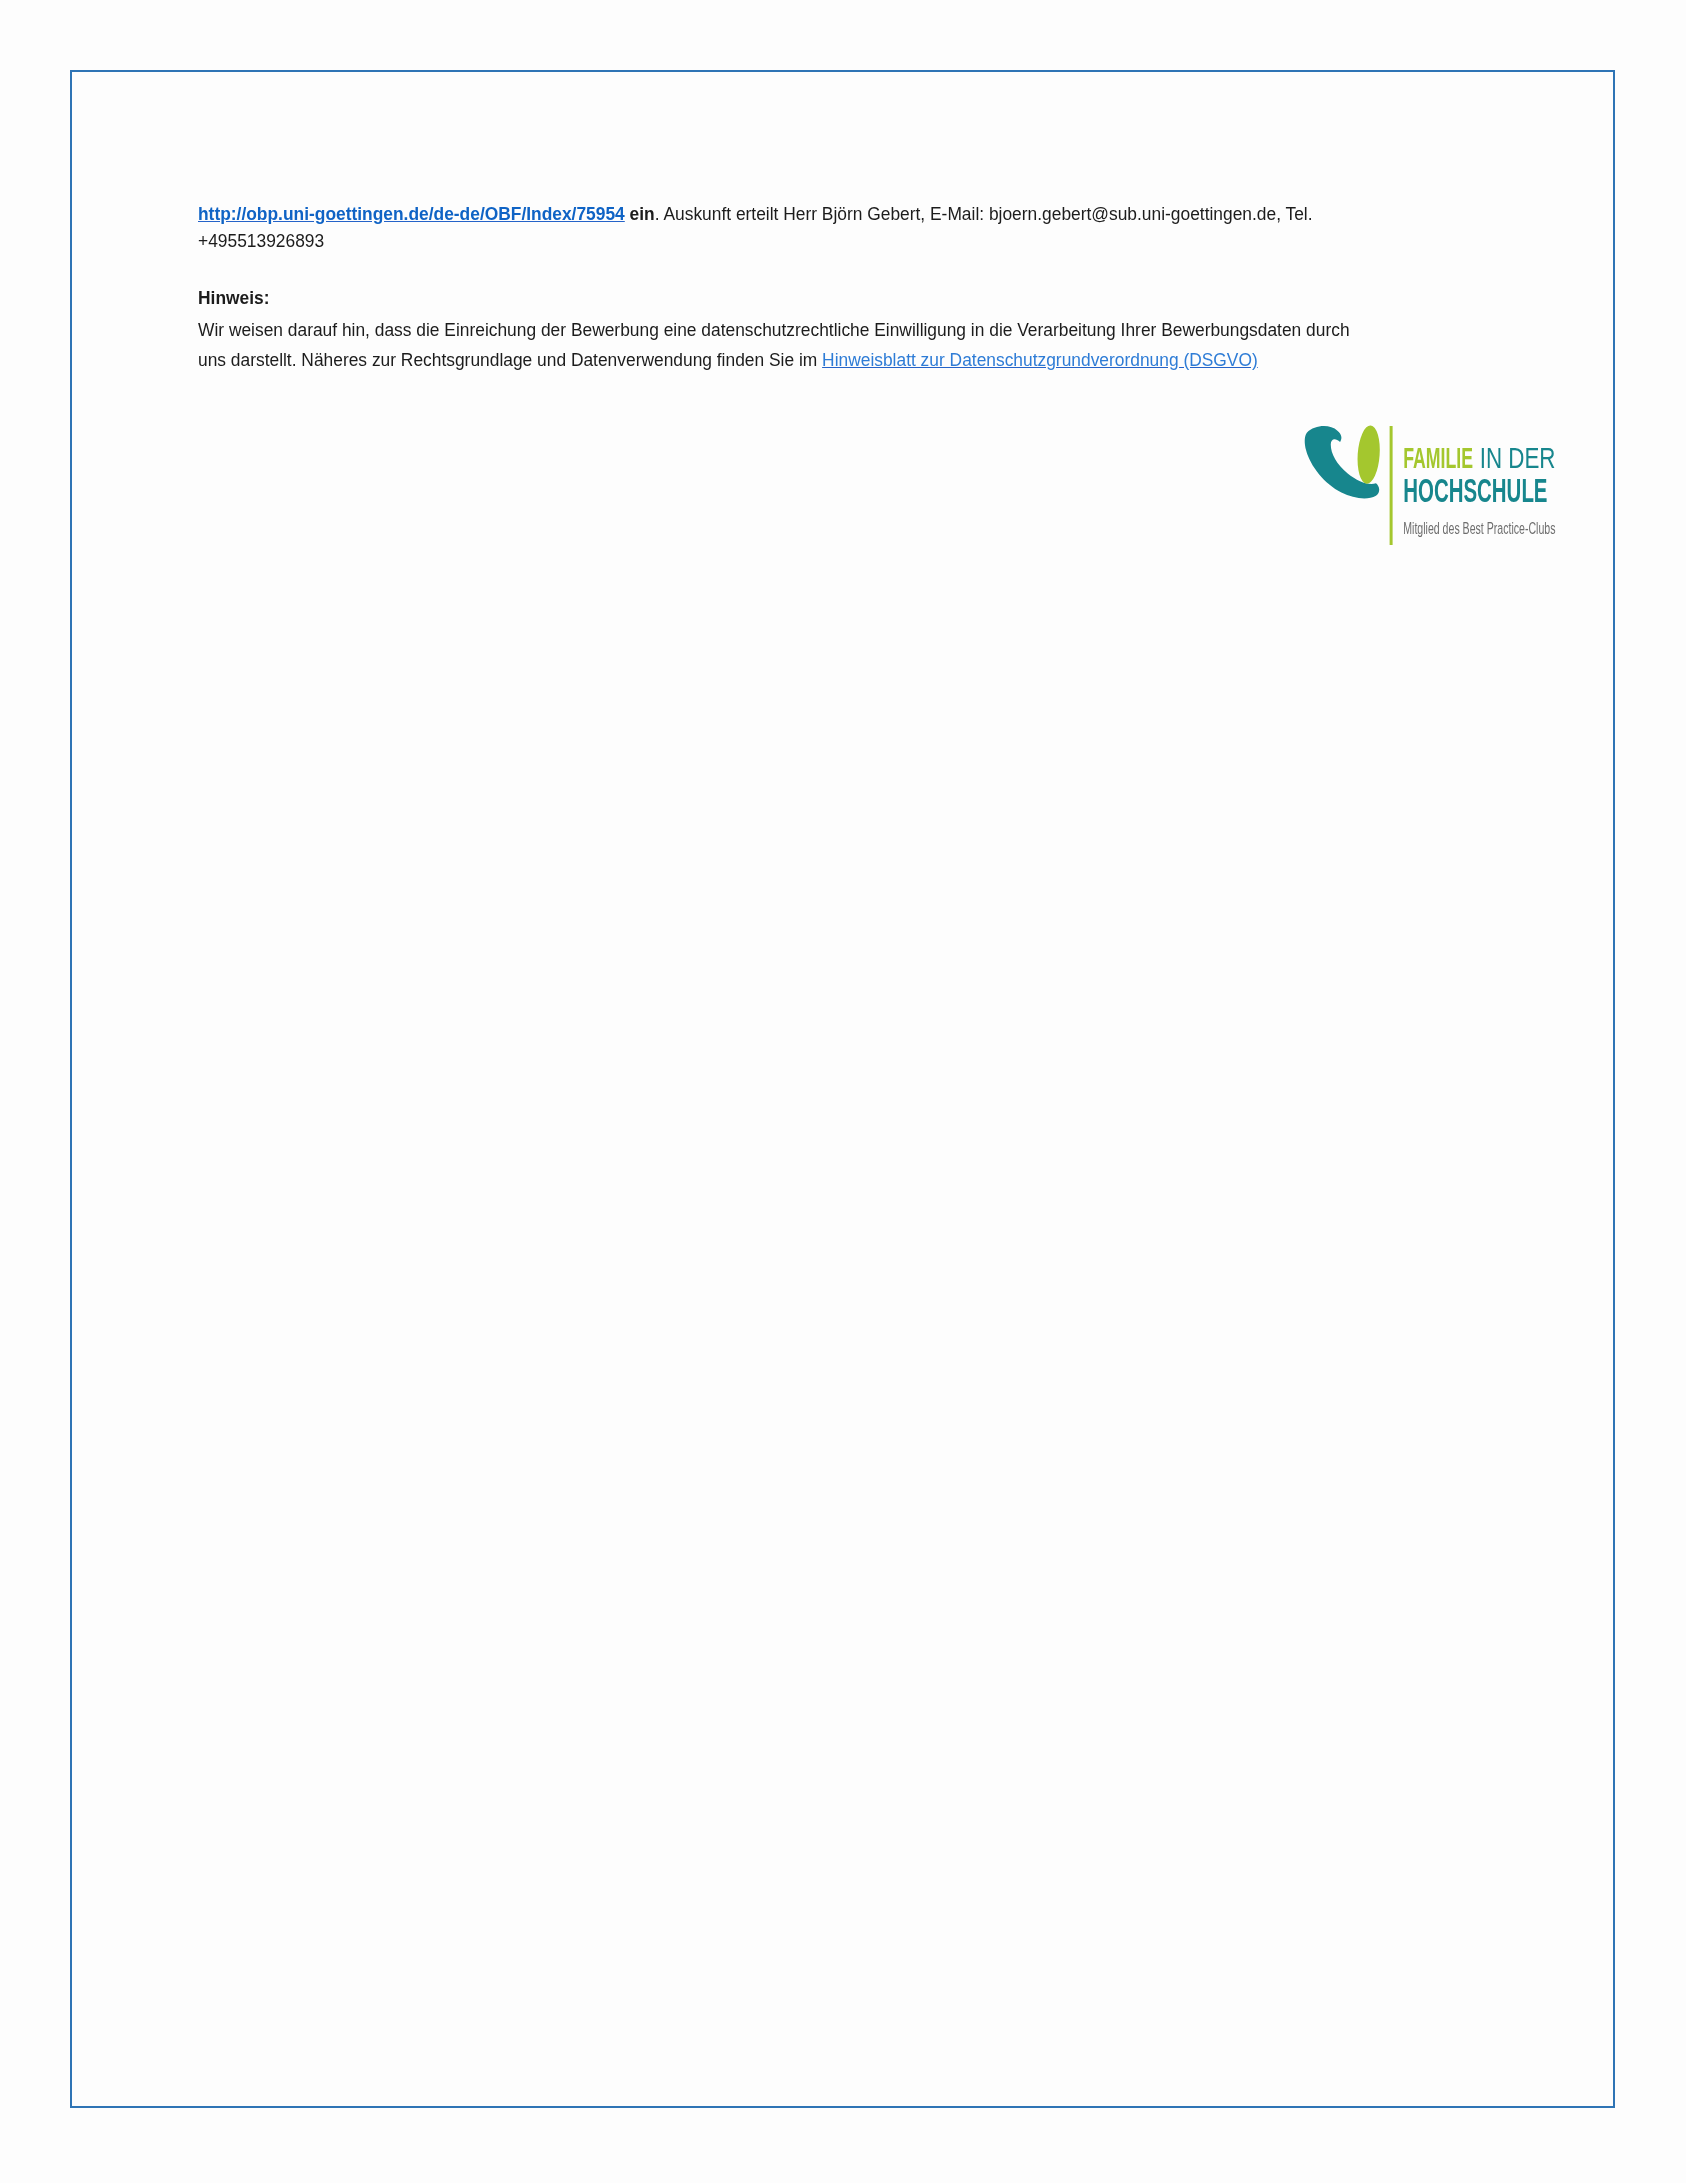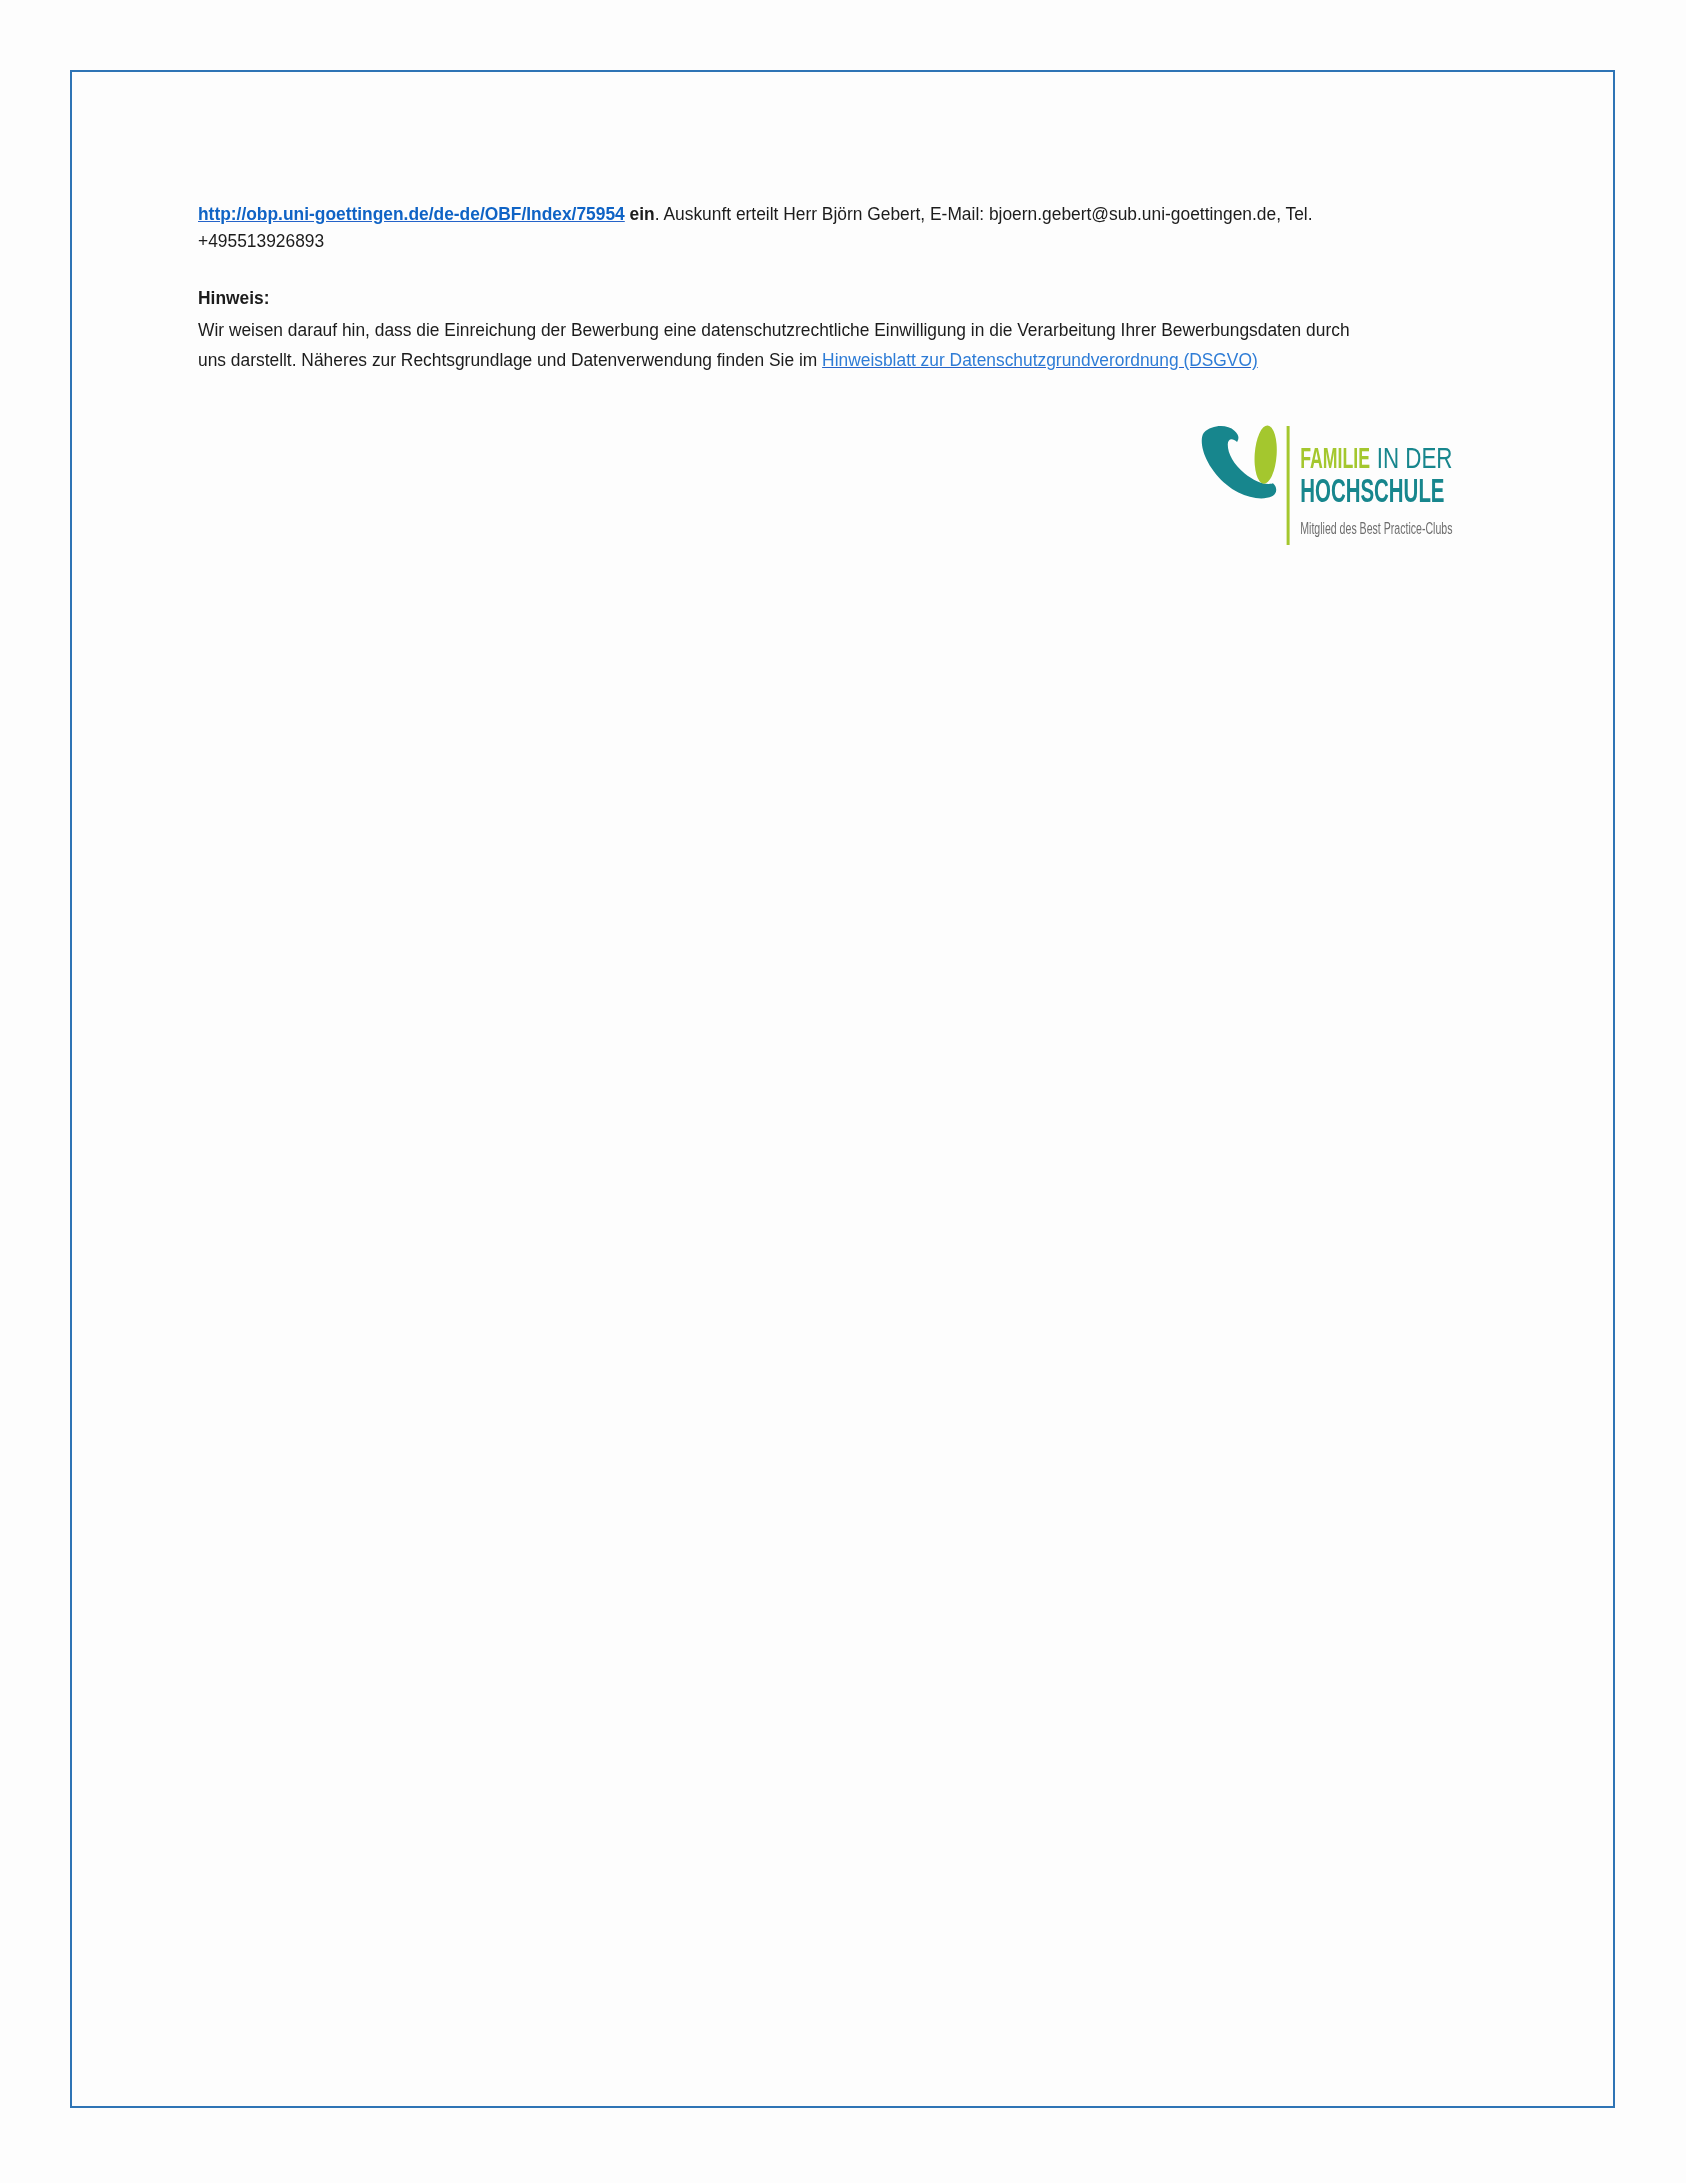--- a/index.html
+++ b/index.html
@@ -44,21 +44,21 @@
     text-decoration: underline;
     text-decoration-color: #2563c9;
   }
   a.link-regular {
     color: #2e7cd6;
     text-decoration: underline;
     text-decoration-color: #2563c9;
   }
   .logo {
     position: absolute;
-    left: 1198px;
+    left: 1301px;
     top: 424px;
     width: 257px;
     height: 123px;
     text-decoration: underline;
   }
   .logo svg { display: block; }
 </style>
 </head>
 <body>
 

